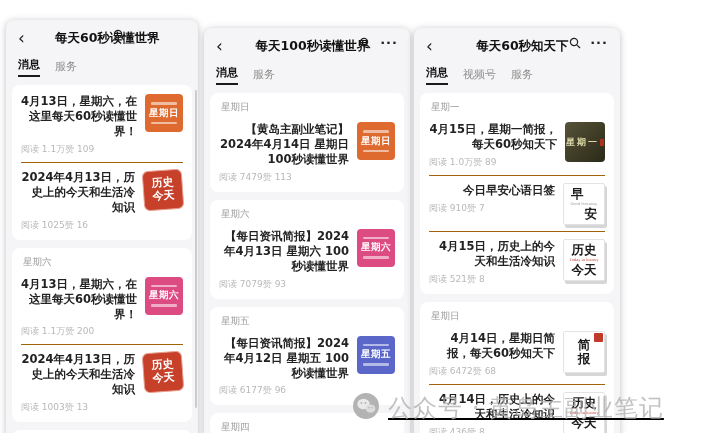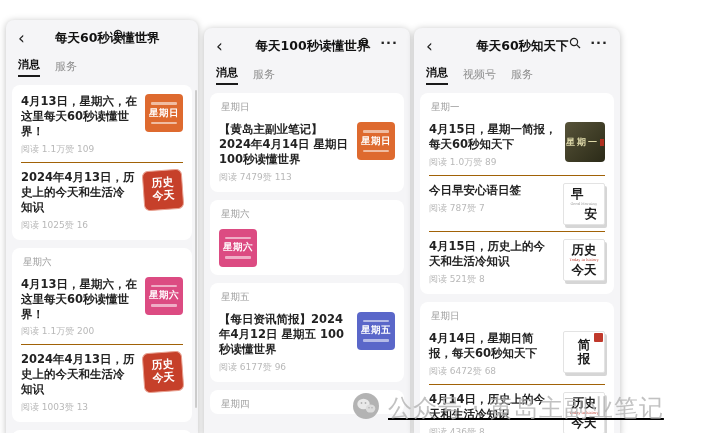--- a/index.html
+++ b/index.html
@@ -23,21 +23,21 @@
 
   .ptabs{display:flex;gap:15px;padding:7px 12px 6px;align-items:flex-end;}
   .tab{font-size:11px;color:#8d8d8d;padding-bottom:3px;cursor:pointer;}
   .tab.active{color:#111;font-weight:bold;border-bottom:2px solid #1a1a1a;}
 
   .plist{padding:2px 6px 0;}
   .card{background:#fff;border-radius:8px;padding:2px 9px;margin-bottom:8px;}
   .glabel{font-size:9.5px;color:#9b9b9b;padding:6px 2px 1px;}
   .item{display:flex;gap:8px;padding:7px 0 6px;align-items:flex-start;}
   .item.sep{border-top:1px solid #a16207;}
-  .itext{flex:1;min-width:0;}
+  .itext{flex:1;min-width:0;text-align:right;}
   .ititle{font-size:11.5px;font-weight:600;color:#222;line-height:1.3;}
   .istats{display:flex;font-size:9px;color:#b8b8b8;margin-top:4px;}
 
   .thumb{flex:none;width:38px;height:38px;border-radius:4px;position:relative;overflow:hidden;}
   #panel-2 .thumb{width:40px;height:40px;}
 
   .thumb.week{display:flex;flex-direction:column;align-items:center;justify-content:center;}
   .thumb.week::before,.thumb.week::after{content:"";display:block;height:2.5px;width:68%;
     background:rgba(255,255,255,.55);border-radius:1px;margin:2px 0;}
   .thumb.week b{color:#fff;font-size:9.5px;font-weight:bold;letter-spacing:.5px;white-space:nowrap;}
@@ -188,20 +188,27 @@
               </div>
             </div>
             <div class="thumb week" style="background: rgb(222, 106, 47);">
               <b>星期日</b>
             </div>
           </div>
         </div>
         <div class="card">
           <div class="glabel">星期六</div>
           <div class="item">
+            <div class="itext">
+              <div class="ititle">【每日资讯简报】2024年4月13日 星期六 100秒读懂世界</div>
+              <div class="istats">
+                <span>阅读 7079</span>
+                <span>赞 93</span>
+              </div>
+            </div>
             <div class="thumb week" style="background: rgb(220, 75, 130);">
               <b>星期六</b>
             </div>
           </div>
         </div>
         <div class="card">
           <div class="glabel">星期五</div>
           <div class="item">
             <div class="itext">
               <div class="ititle">【每日资讯简报】2024年4月12日 星期五 100秒读懂世界</div>
@@ -252,21 +259,21 @@
               </div>
             </div>
             <div class="thumb photo">
               <b>星期一</b>
             </div>
           </div>
           <div class="item sep">
             <div class="itext">
               <div class="ititle">今日早安心语日签</div>
               <div class="istats">
-                <span>阅读 787</span>
+                <span>阅读 910</span>
                 <span>赞 7</span>
               </div>
             </div>
             <div class="thumb cardw stagger">
               <span class="l1">早</span>
               <span class="sub">Good Morning</span>
               <span class="l2">安</span>
             </div>
           </div>
           <div class="item sep">

